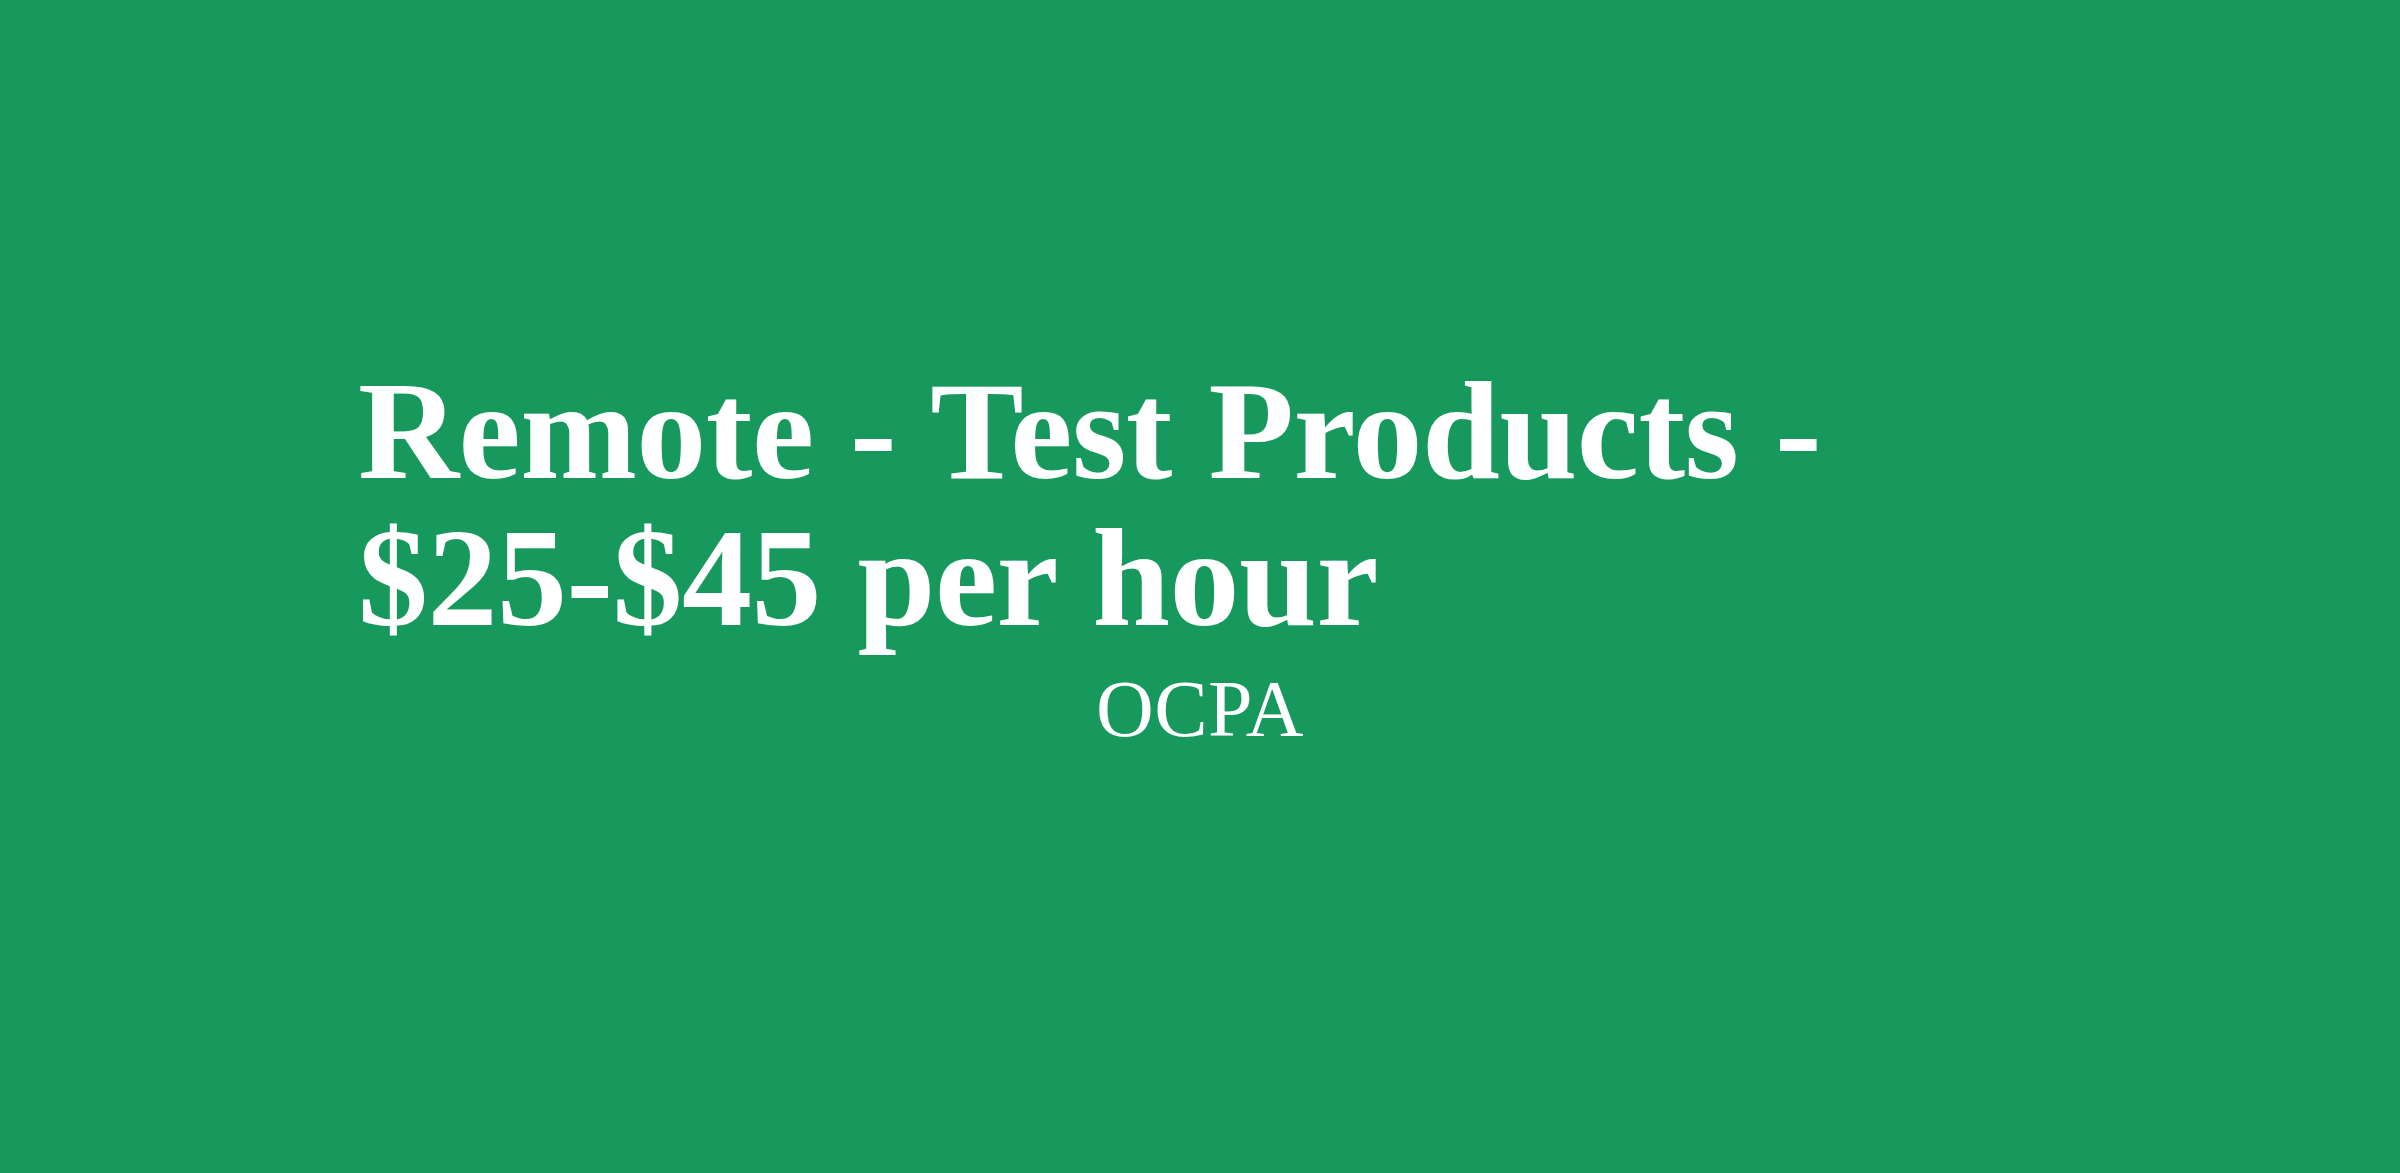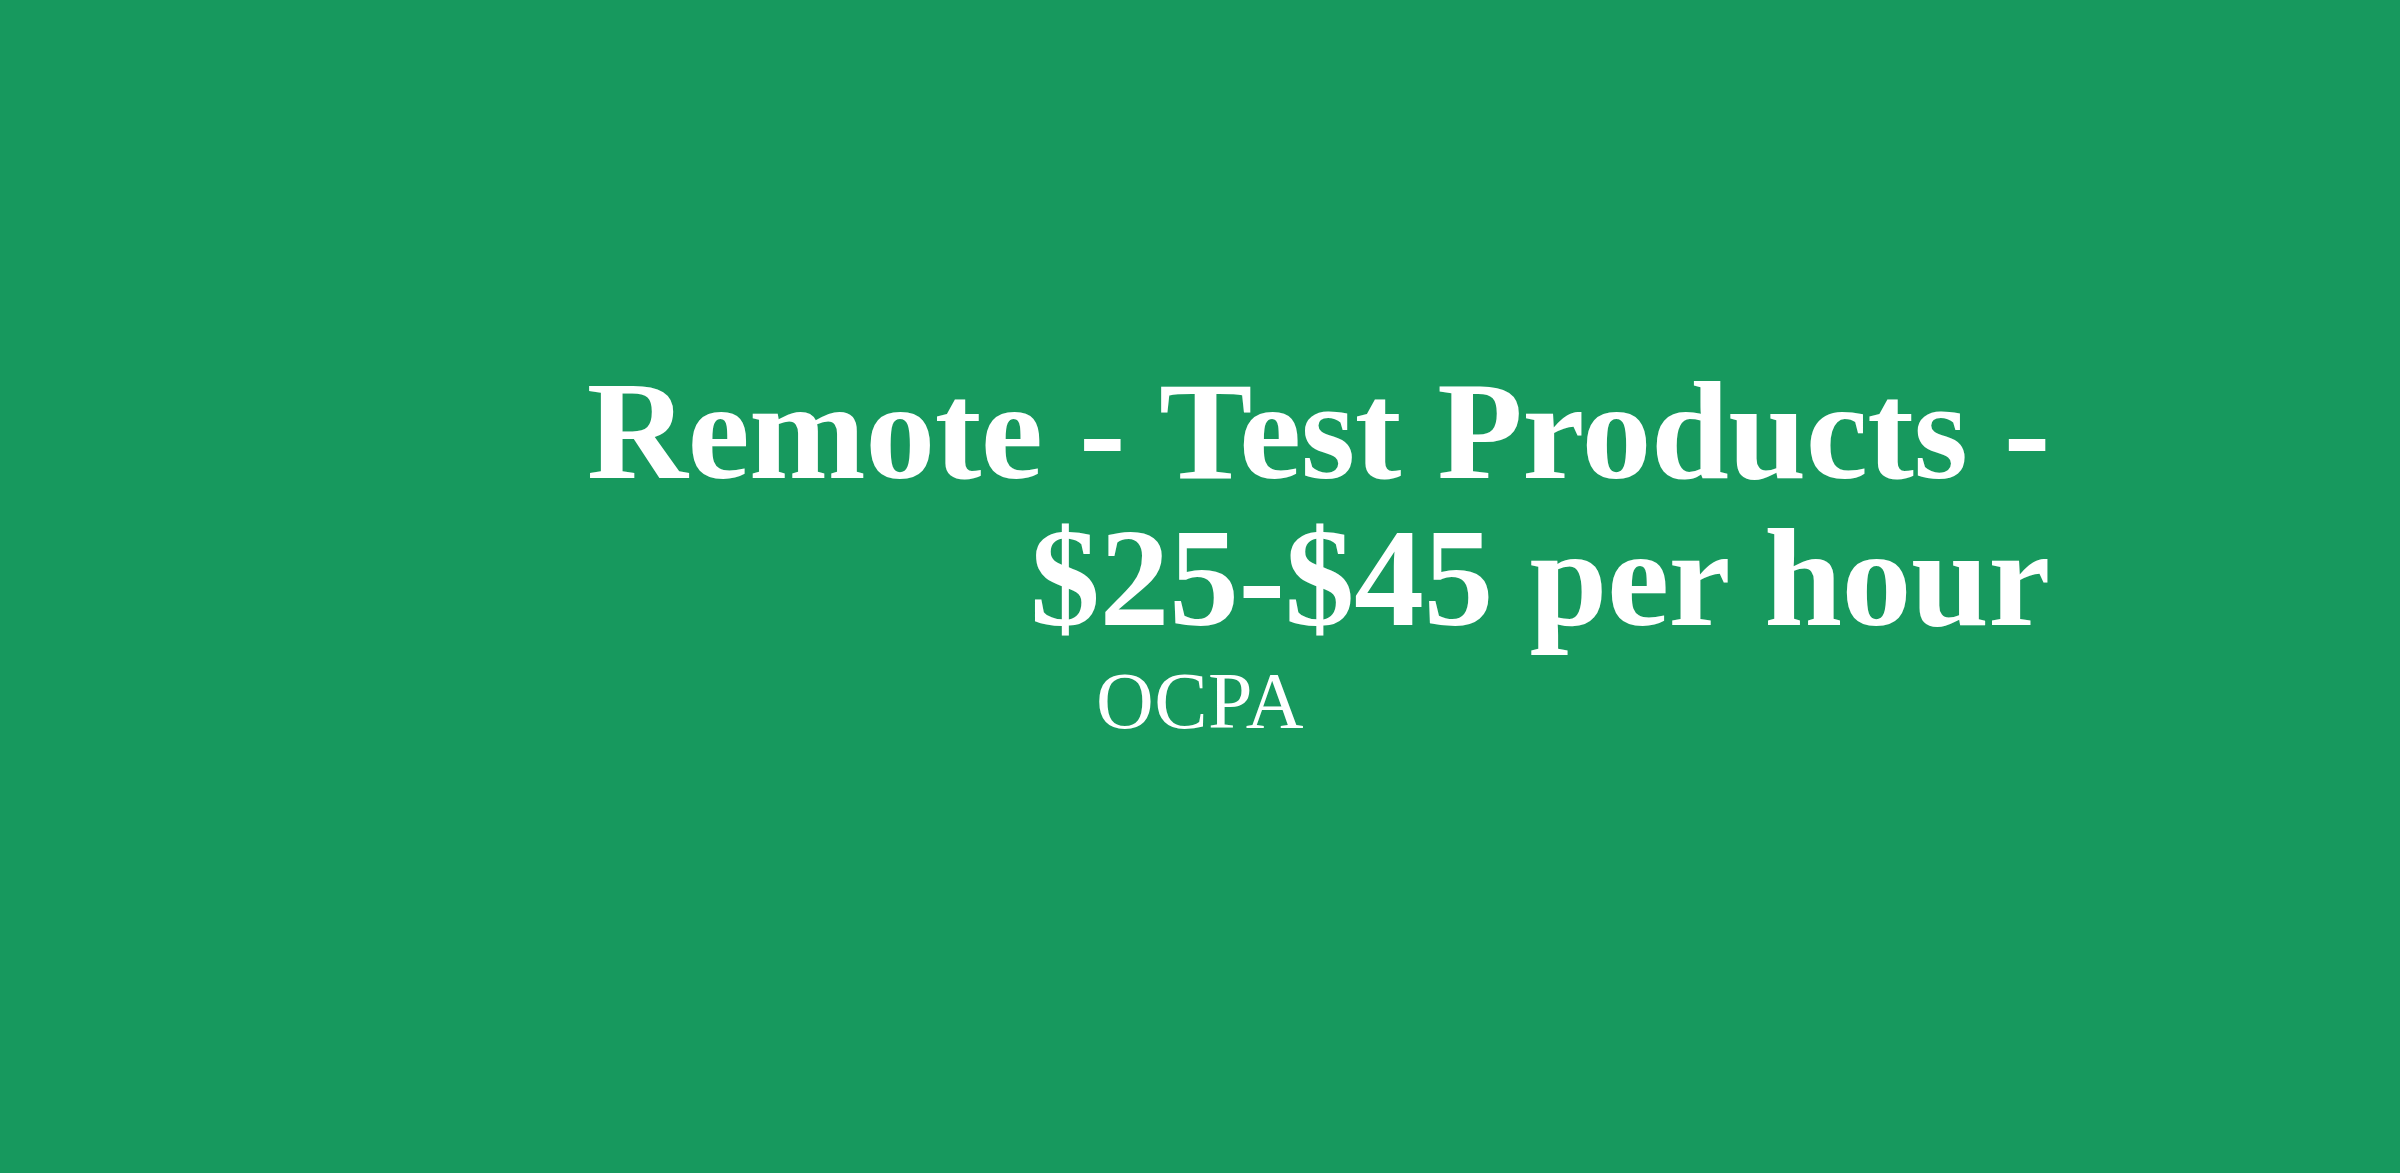--- a/index.html
+++ b/index.html
@@ -36,29 +36,29 @@
     
     transform: translateY(-36px);
     display: flex;
     flex-direction: column;
     align-items: center;
     justify-content: center;
   }
 
   .card-headline {
     display: block;
-    margin: 0;
+    margin: 8px;
     padding: 0;
     color: #ffffff;
     font-family: "Liberation Serif", "DejaVu Serif", serif;
     font-weight: 700;
     font-size: 140px;
     line-height: 1.05;
     letter-spacing: -0.5px;
-    text-align: right;
+    text-align: left;
     text-rendering: optimizeLegibility;
     word-spacing: 2px;
   }
 
   .card-subtitle {
     display: block;
     margin: 6px 0 0 0;
     padding: 0;
     color: #ffffff;
     font-family: "Liberation Serif", "DejaVu Serif", serif;

